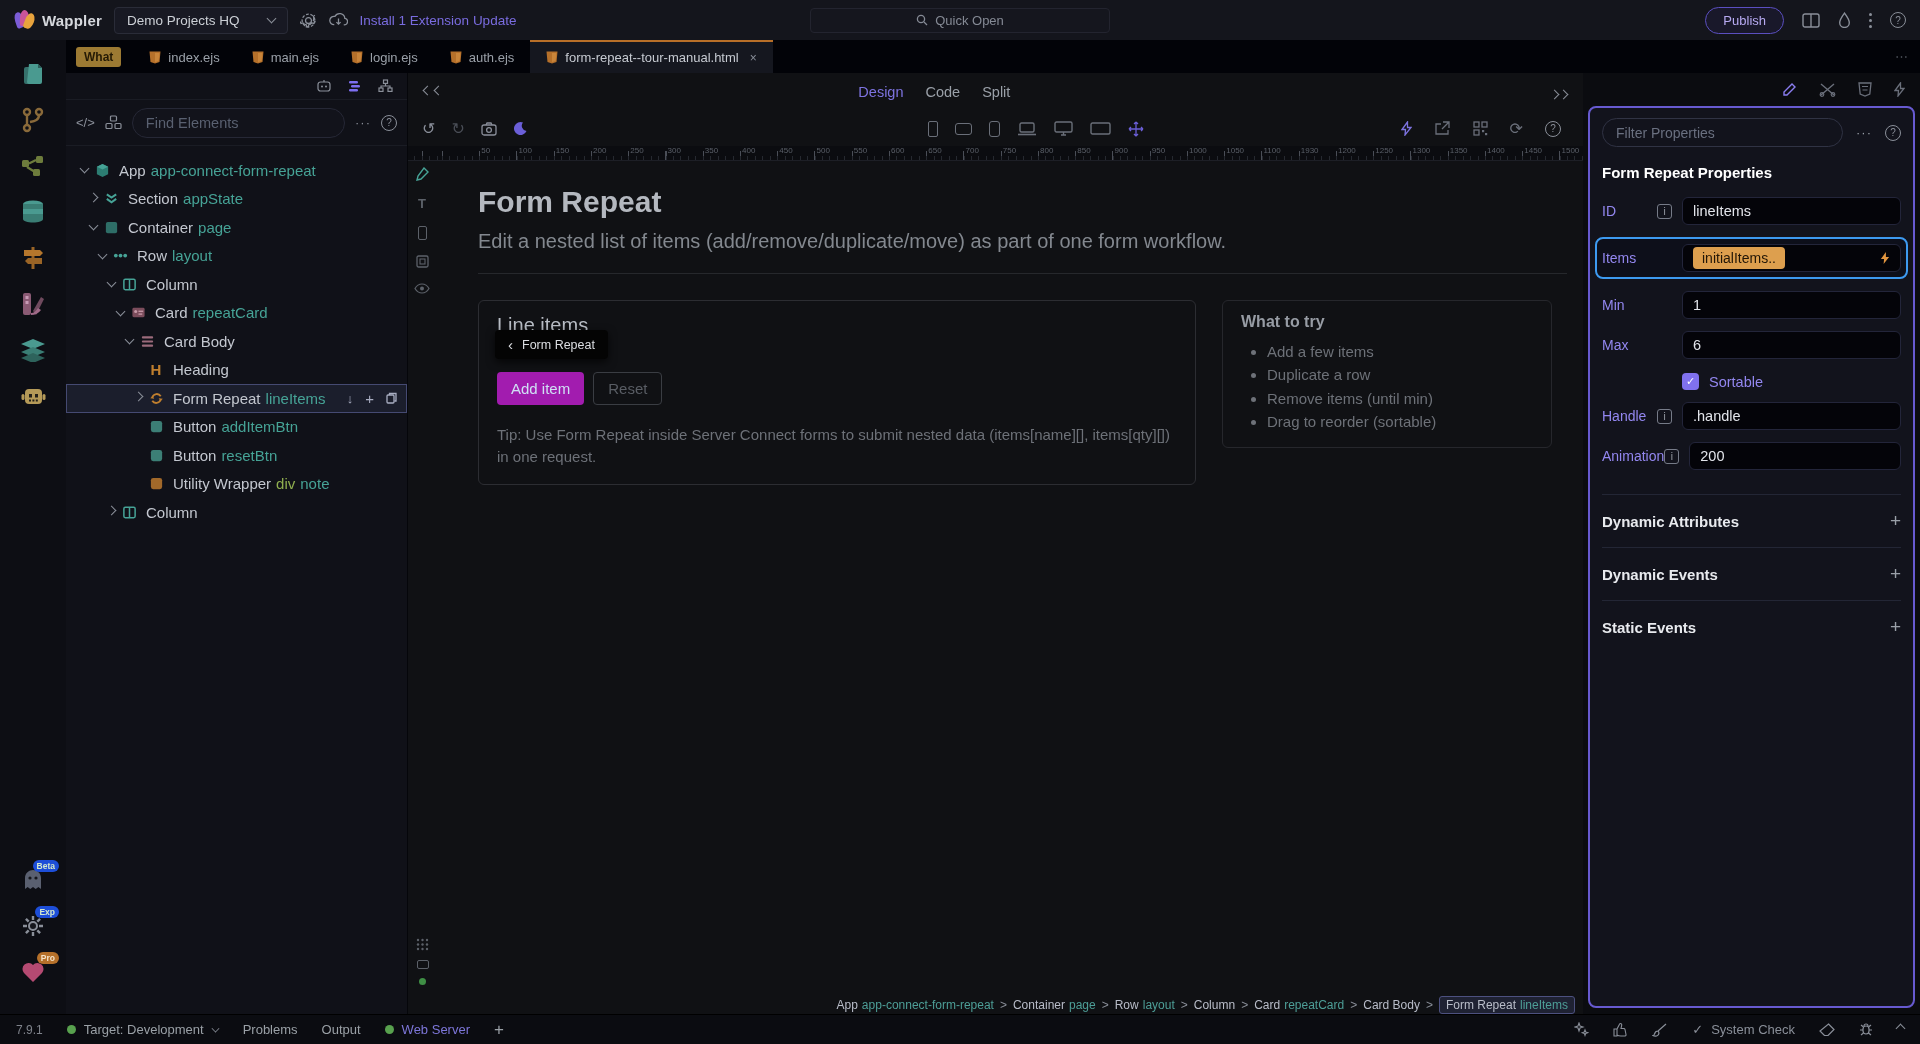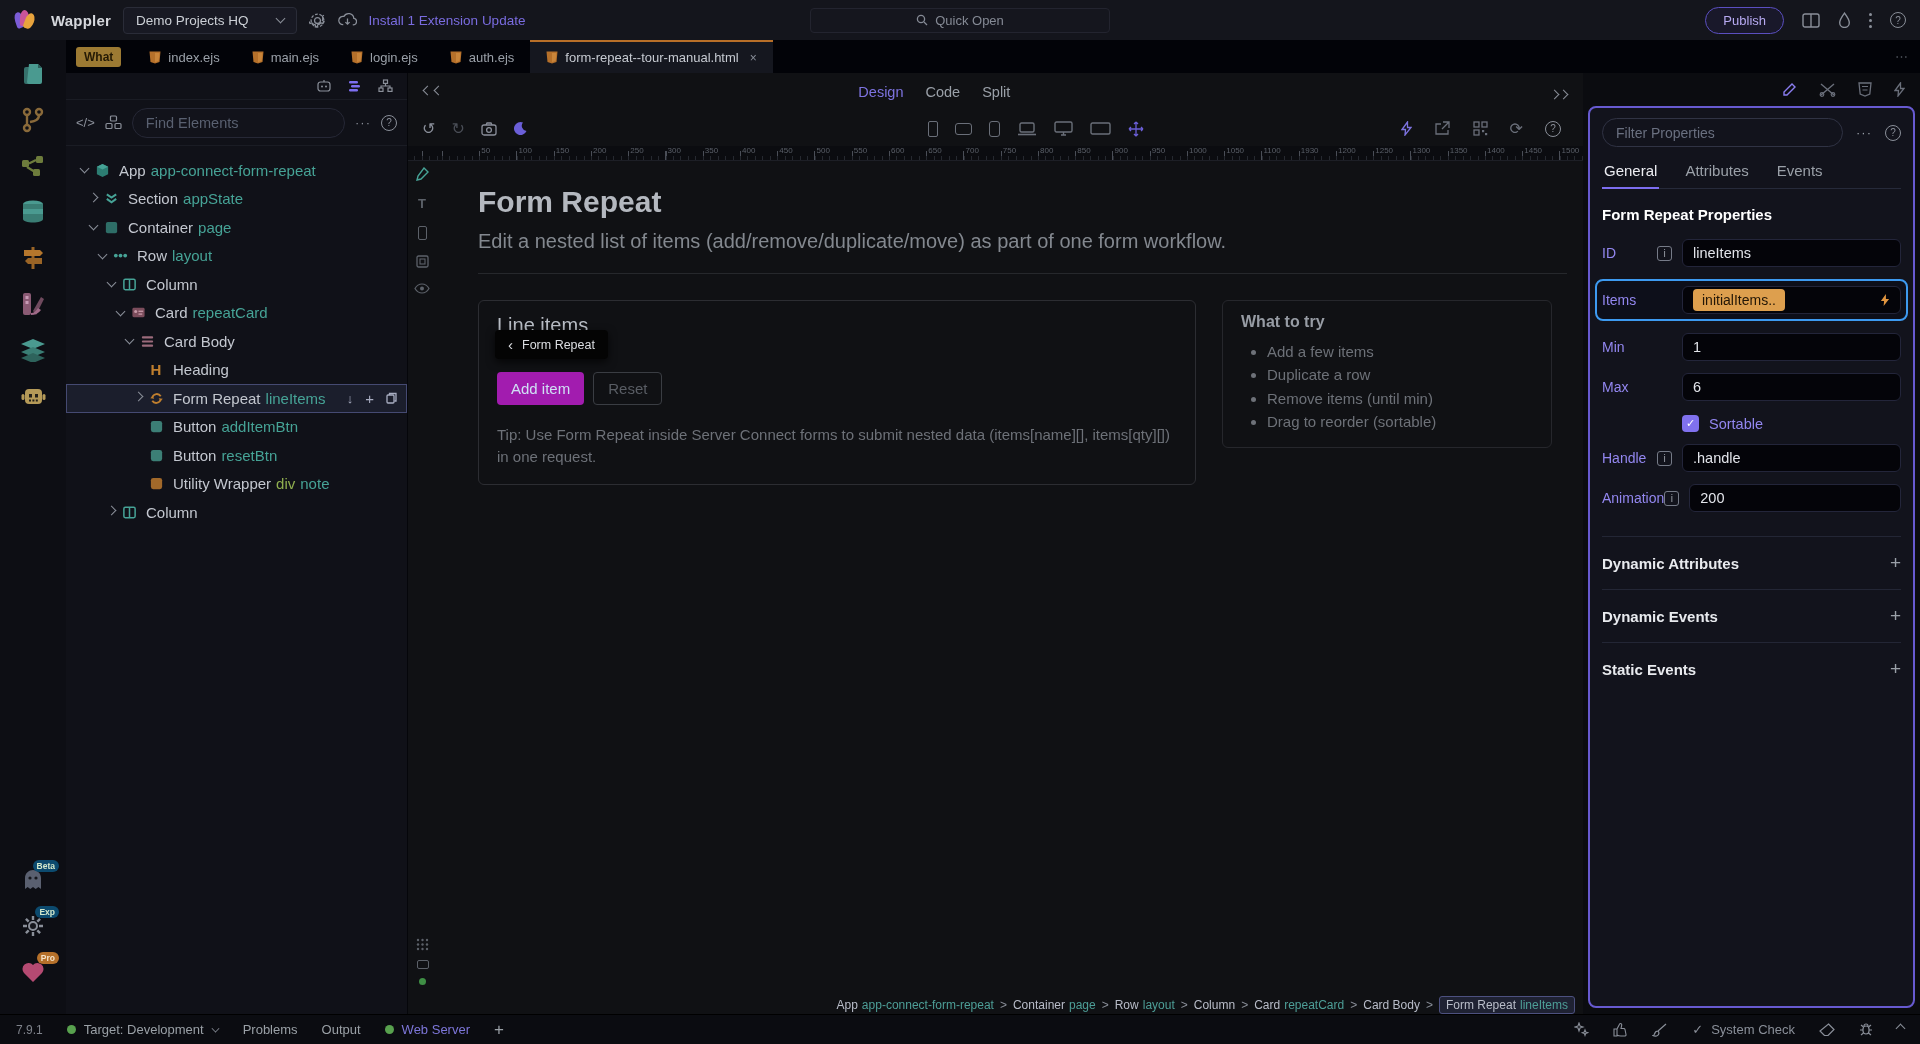--- a/index.html
+++ b/index.html
@@ -5,21 +5,21 @@
   :root{
     --bg:#07080c; --panel:#101118; --topbar:#14151c; --accent:#7d6ef0;
     --teal:#46a396; --orange:#c07f2e; --txt:#c3c7cf; --dim:#9aa0a8; --dim2:#6d7178;
   }
   *{margin:0;padding:0;box-sizing:border-box;font-family:"Liberation Sans",sans-serif;}
   html,body{background:#000;}
   .app{width:1920px;height:1044px;background:var(--bg);position:relative;overflow:hidden;color:var(--txt);font-size:13px;}
 
   
   .topbar{height:40px;background:var(--topbar);display:flex;align-items:center;padding:0 14px;gap:12px;position:relative;}
-  .logo{display:flex;align-items:center;gap:17px;}
+  .logo{display:flex;align-items:center;gap:8px;}
   .petals{width:20px;height:22px;position:relative;}
   .petal{position:absolute;width:9px;height:16px;border-radius:50% 50% 50% 2px;}
   .p1{background:#7b5cd6;left:1px;top:3px;transform:rotate(-18deg);}
   .p2{background:#c9549a;left:6px;top:1px;transform:rotate(2deg);}
   .p3{background:#e8a33d;left:11px;top:4px;transform:rotate(20deg);}
   .logo-name{font-size:15px;font-weight:700;color:#d6d8dd;letter-spacing:.2px;}
   .proj{display:flex;align-items:center;gap:28px;border:1px solid #2a2c38;background:#181923;border-radius:4px;padding:5px 12px;color:#ccd0d6;font-size:13.5px;}
   .chev{display:inline-block;width:7px;height:7px;border-right:1.6px solid #8a8f99;border-bottom:1.6px solid #8a8f99;transform:rotate(45deg);margin-top:-3px;}
   .chev.right{transform:rotate(-45deg);}
   .tb-ic{color:#8a8f99;display:flex;align-items:center;}
@@ -29,21 +29,21 @@
   .publish{border:1px solid #5b4fc0;color:#b7aaf2;background:#19182a;border-radius:14px;padding:5px 17px;font-size:13px;}
   .kebab{display:flex;flex-direction:column;gap:3px;}
   .kebab i{width:3px;height:3px;border-radius:50%;background:#8a8f99;}
   .helpc{width:16px;height:16px;border:1.4px solid #8a8f99;border-radius:50%;display:flex;align-items:center;justify-content:center;font-size:10px;color:#8a8f99;}
 
   
   .mainrow{display:flex;height:974px;}
   .rail{width:66px;background:#0d0e14;display:flex;flex-direction:column;align-items:center;padding-top:20px;gap:18px;}
   .rail-ic{width:28px;height:28px;display:flex;align-items:center;justify-content:center;position:relative;}
   .rail-bottom{margin-top:auto;display:flex;flex-direction:column;align-items:center;gap:18px;padding-bottom:28px;}
-  .badge{position:absolute;top:-6px;right:-12px;background:#0c4a6e;color:#d4e9cd;font-size:8.5px;padding:1px 4px;border-radius:6px;font-weight:bold;}
+  .badge{position:absolute;top:-6px;right:-12px;background:#1d4ed8;color:#d4e9cd;font-size:8.5px;padding:1px 4px;border-radius:6px;font-weight:bold;}
   .badge.pro{background:#b5702a;color:#f4e2c8;}
 
   .railcol{display:flex;flex-direction:column;flex:1;min-width:0;}
   
   .tabbar{height:33px;background:#020308;display:flex;align-items:stretch;}
   .pages-badge{align-self:center;margin:0 12px 0 10px;background:#9c7a33;color:#241a05;font-weight:bold;font-size:12px;padding:3px 8px;border-radius:3px;}
   .tab{display:flex;align-items:center;gap:7px;padding:0 16px;color:#9aa0a8;font-size:13px;border-top:2px solid transparent;}
   .tab.active{background:#15171f;border-top-color:#b86f28;color:#c6cad1;}
   .tab .close{color:#8a8f99;margin-left:4px;font-size:12px;}
   .tab-rest{flex:1;display:flex;justify-content:flex-end;align-items:center;padding-right:12px;color:#555a63;}
@@ -783,25 +783,20 @@
               </span>
           </div>
           <div class="props-box">
             <div class="filter-row">
               <div class="filter-input">
                   <span>Filter Properties</span>
                 </div>
               <span style="color:#9aa0a8;letter-spacing:1px;">···</span>
               <span class="helpc">?</span>
             </div>
-            <div class="ptabs">
-              <span class="ptab active">General</span>
-              <span class="ptab">Attributes</span>
-              <span class="ptab">Events</span>
-            </div>
             <div class="psec-title">Form Repeat Properties</div>
             <div id="prop-fields">
                 <div class="prow">
                   <span class="plabel">
                     <span>ID</span>
                     <span class="pinfo">i</span>
                   </span>
                   <span class="pinput">lineItems</span>
                 </div>
                 <div class="prow hl">

